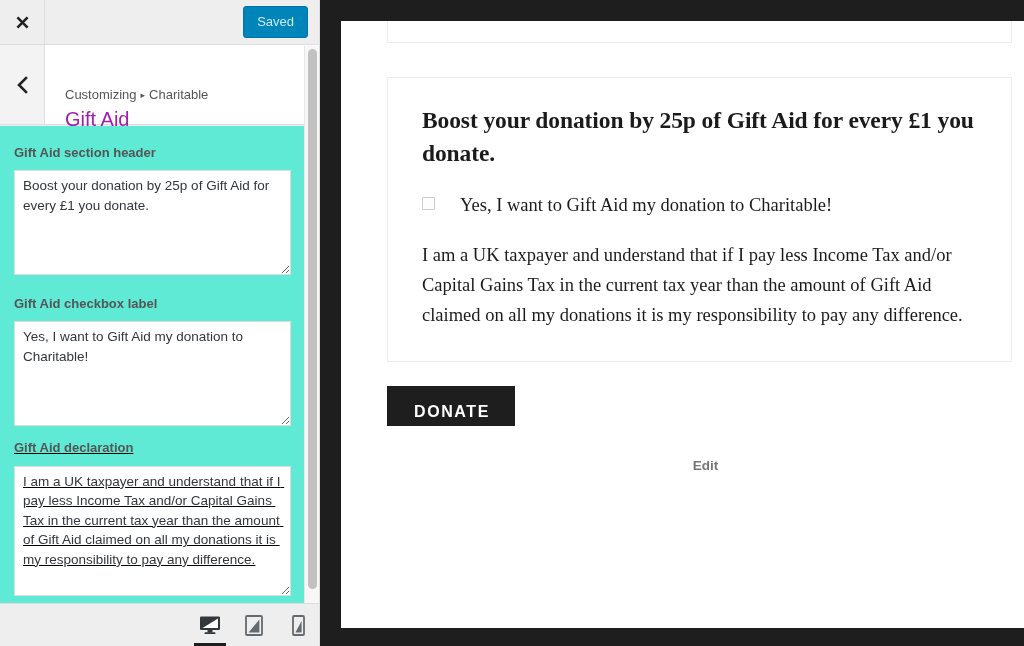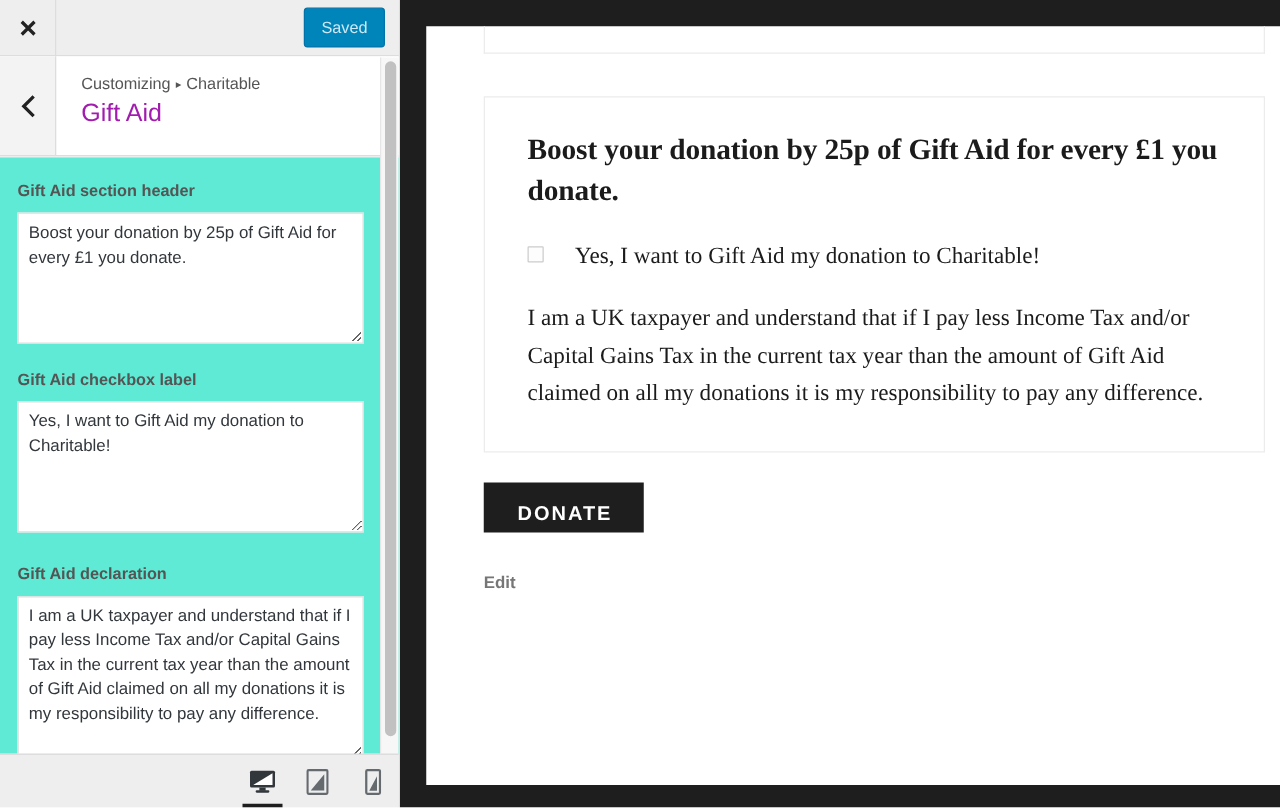--- a/index.html
+++ b/index.html
@@ -92,20 +92,21 @@
     box-sizing: border-box;
     display: flex;
     align-items: center;
     justify-content: center;
     cursor: pointer;
   }
   .cz-titles {
     flex: 1 1 auto;
     padding: 14px 0 0 20px;
     box-sizing: border-box;
+    margin-top: 28px;
   }
   .cz-breadcrumb {
     font-size: 13px;
     color: #555;
     line-height: 1.3;
     white-space: nowrap;
   }
   .cz-breadcrumb .sep {
     display: inline-block;
     margin: 0 4px;
@@ -157,21 +158,21 @@
     padding: 5px 8px;
     margin: 0;
     resize: vertical;
     outline: none;
     overflow: hidden;
   }
   .cz-control.c1 { padding-top: 18px; }
   .cz-control.c1 textarea { height: 105px; }
   .cz-control.c2 { padding-top: 20px; }
   .cz-control.c2 textarea { height: 105px; }
-  .cz-control.c3 { padding-top: 24px; }
+  .cz-control.c3 { padding-top: 13px; text-decoration: underline; }
   .cz-control.c3 textarea { height: 130px; }
 
   
   .cz-scrollbar {
     position: absolute;
     right: 0;
     top: 46px;
     width: 15px;
     height: 557px;
     background: #f7f7f7;
@@ -343,20 +344,21 @@
   }
   .pv-edit {
     display: block;
     margin: 32px 0 0 46px;
     font-family: "Liberation Sans", sans-serif;
     font-size: 13.5px;
     font-weight: bold;
     color: #767676;
     text-decoration: none;
     cursor: pointer;
+    text-align: center;
   }
 </style>
 </head>
 <body>
 
 <div id="app">
 
   <div id="customizer">
 
     <div class="cz-header">

